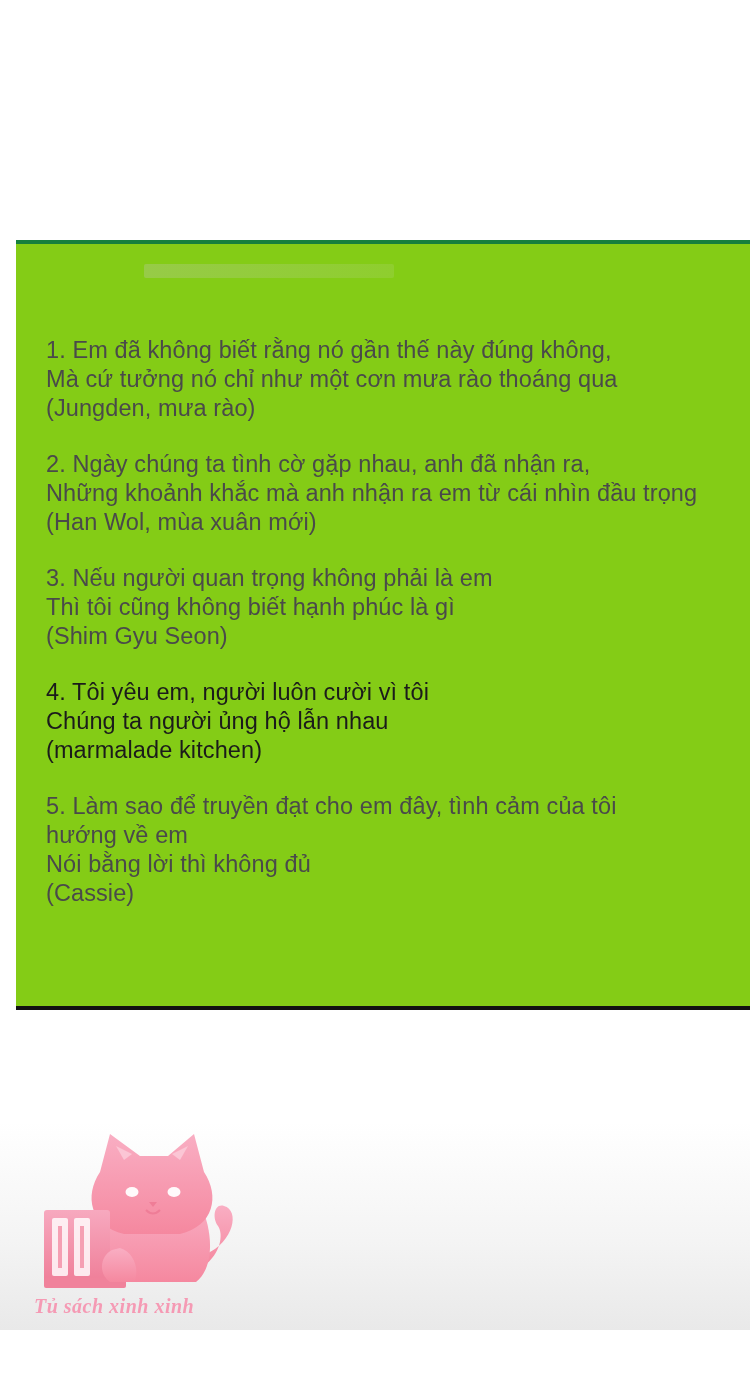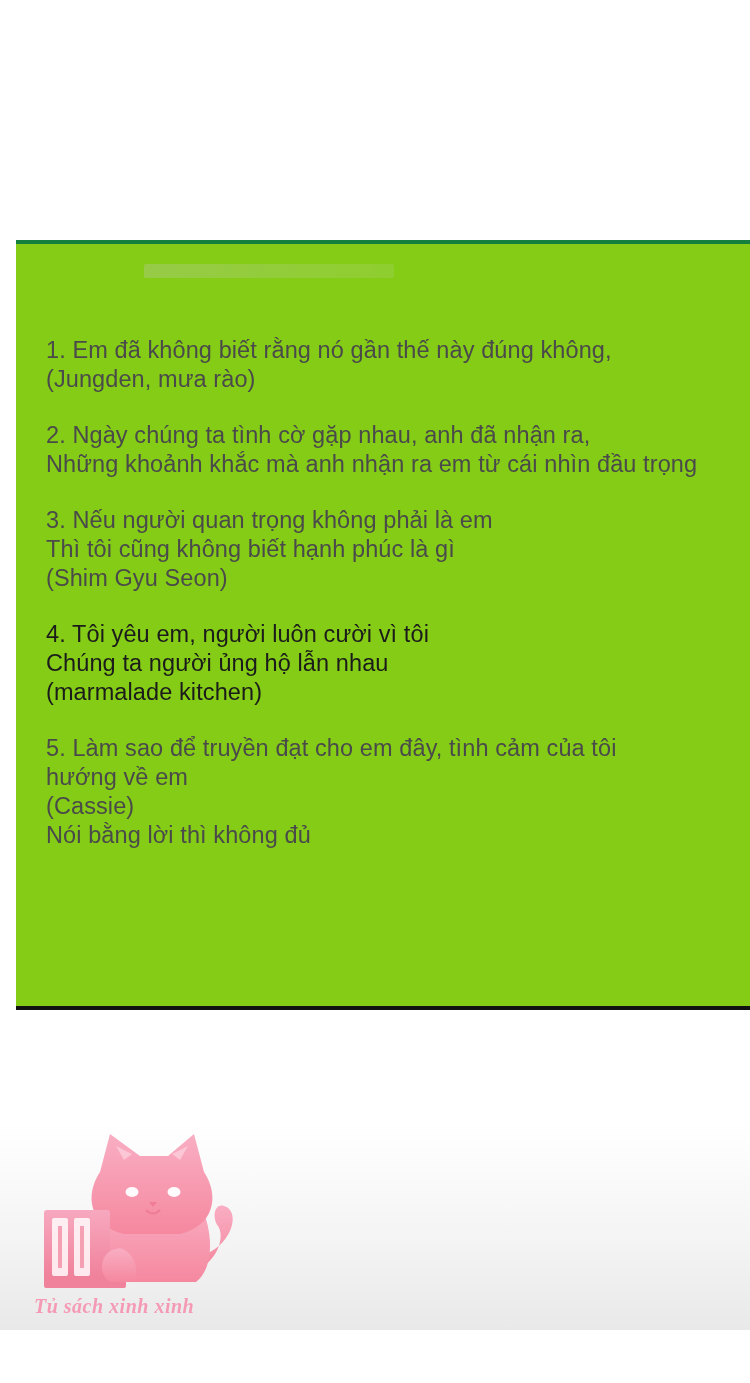--- a/index.html
+++ b/index.html
@@ -110,45 +110,47 @@
 
 <div class="top-blank"></div>
 
 <div class="panel">
   <div class="ghost-line"></div>
 
   <div class="verse-list">
 
     <div class="verse">
       <div class="line">1. Em đã không biết rằng nó gần thế này đúng không,</div>
+      <div class="line">Mà cứ tưởng nó chỉ như một cơn mưa rào thoáng qua</div>
       <div class="line">(Jungden, mưa rào)</div>
     </div>
 
     <div class="verse">
       <div class="line">2. Ngày chúng ta tình cờ gặp nhau, anh đã nhận ra,</div>
       <div class="line">Những khoảnh khắc mà anh nhận ra em từ cái nhìn đầu trọng</div>
+      <div class="line">(Han Wol, mùa xuân mới)</div>
     </div>
 
     <div class="verse">
       <div class="line">3. Nếu người quan trọng không phải là em</div>
       <div class="line">Thì tôi cũng không biết hạnh phúc là gì</div>
       <div class="line">(Shim Gyu Seon)</div>
     </div>
 
     <div class="verse highlight">
       <div class="line">4. Tôi yêu em, người luôn cười vì tôi</div>
       <div class="line">Chúng ta người ủng hộ lẫn nhau</div>
       <div class="line">(marmalade kitchen)</div>
     </div>
 
     <div class="verse">
       <div class="line">5. Làm sao để truyền đạt cho em đây, tình cảm của tôi</div>
       <div class="line">hướng về em</div>
+      <div class="line">Nói bằng lời thì không đủ</div>
       <div class="line">(Cassie)</div>
-      <div class="line">Nói bằng lời thì không đủ</div>
     </div>
 
   </div>
 </div>
 
 <div class="bottom-area">
 
   <div class="watermark">
     <svg width="230" height="210" viewBox="0 0 230 210" xmlns="http://www.w3.org/2000/svg">
       <defs>

